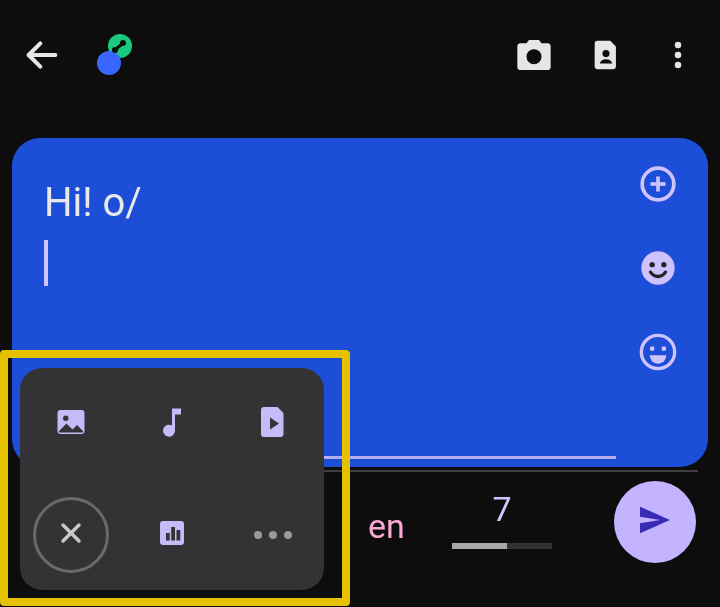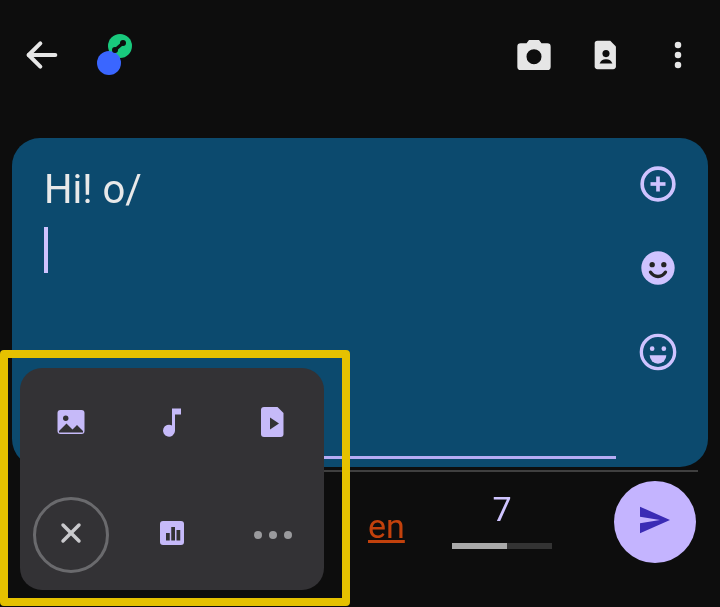--- a/index.html
+++ b/index.html
@@ -21,23 +21,23 @@
     }
     .topbar .spacer{flex:1}
     .ticon{width:48px;height:48px;display:flex;align-items:center;justify-content:center;color:#e6e6e6;cursor:pointer;}
     .ticon svg{width:40px;height:40px;}
     .logo svg{width:56px;height:56px}
     .ticon.small svg{width:34px;height:34px}
 
     
     .compose{
       position:absolute;left:12px;right:12px;top:138px;bottom:140px;
-      background:#0c4a6e;
+      background:#1d4ed8;
       border-radius:28px;
-      padding:28px 32px;
+      padding:41px 32px;
     }
     .compose-text{
       font-size:40px;
       color:#e9e9e9;
     }
     .caret{
       display:block;
       width:3.5px;height:46px;
       background:#cfc3ff;
       margin-top:14px;
@@ -53,23 +53,22 @@
     .side-icons .sicon{width:44px;height:44px;display:flex;align-items:center;justify-content:center;cursor:pointer;}
     .side-icons svg{width:40px;height:40px}
 
     
     .bottom{
       position:absolute;left:18px;right:18px;bottom:26px;
       height:110px;
       display:flex;align-items:center;
     }
     .bottom .lang{
-      font-size:34px;color:#c2410c;
+      font-size:34px;color:#f9a8d4;
       margin-left:350px;
-      text-decoration:underline;
     }
     .count{
       position:absolute;right:150px;top:18px;
       text-align:center;
       color:#cfc4ff;
     }
     .count-value{font-size:34px;}
     .count-bar{
       margin-top:14px;
       width:100px;height:6px;

